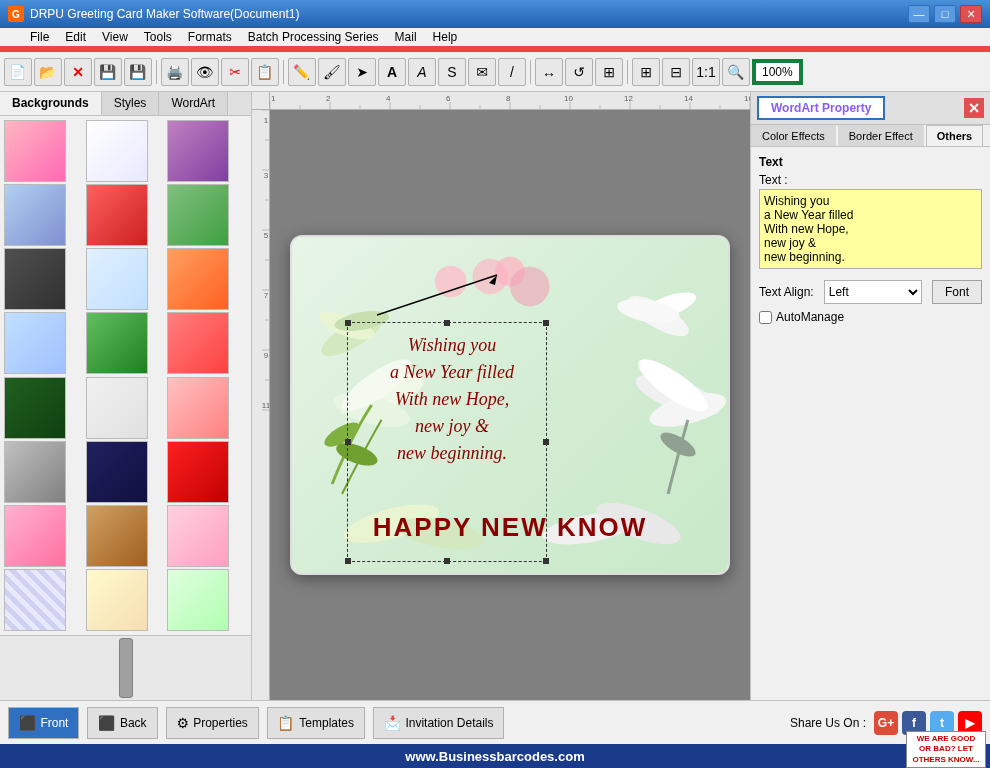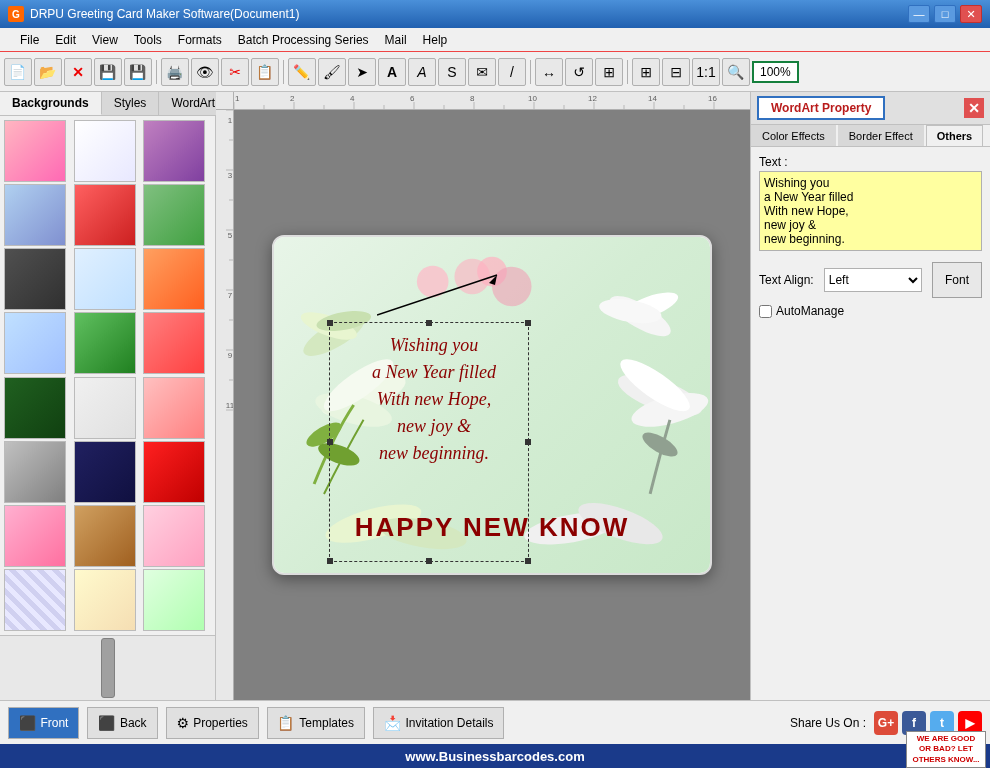--- a/index.html
+++ b/index.html
@@ -21,22 +21,22 @@
     .title-bar-buttons { display: flex; gap: 4px; }
     .title-btn { width: 22px; height: 18px; display: flex; align-items: center; justify-content: center; background: #5a9ae0; border: 1px solid #3070c0; color: white; font-size: 11px; cursor: pointer; border-radius: 2px; }
     .title-btn.close { background: #e05050; border-color: #c03030; }
 
     
     .menu-bar {
       height: 24px;
       background: #f0f0f0;
       display: flex;
       align-items: center;
-      border-bottom: 1px solid #ef4444;
-      padding: 0 12px;
+      border-bottom: 6px solid #ef4444;
+      padding: 0 22px;
     }
     .menu-item {
       padding: 2px 8px;
       cursor: pointer;
       font-size: 12px;
       color: #000;
     }
 
     
     .toolbar {
@@ -54,31 +54,31 @@
       background: #e8e8e8;
       border: 1px solid #b0b0b0;
       display: flex;
       align-items: center;
       justify-content: center;
       cursor: pointer;
       font-size: 14px;
       border-radius: 2px;
     }
     .tb-sep { width: 1px; height: 24px; background: #b0b0b0; margin: 0 2px; }
-    .tb-zoom { padding: 2px 6px; font-size: 12px; background: white; border: 2px solid #15803d; }
+    .tb-zoom { padding: 2px 6px; font-size: 12px; background: white; border: 4px solid #15803d; }
 
     
     .main-layout {
       display: flex;
       height: calc(768px - 28px - 24px - 40px - 44px - 24px);
     }
 
     
     .left-panel {
-      width: 216px;
+      width: 252px;
       background: #f0f0f0;
       border-right: 1px solid #c0c0c0;
       display: flex;
       flex-direction: column;
     }
     .tab-bar {
       display: flex;
       border-bottom: 1px solid #c0c0c0;
       background: #e0e0e0;
     }
@@ -265,21 +265,21 @@
       padding: 4px 6px;
       background: #e0e0e0;
       border-bottom: 1px solid #c0c0c0;
     }
     .panel-title-btn {
       background: white;
       border: 2px solid #3070c0;
       padding: 3px 12px;
       font-size: 12px;
       font-weight: bold;
-      color: #b91c1c;
+      color: #8b5cf6;
       cursor: pointer;
     }
     .panel-close-btn {
       width: 20px;
       height: 20px;
       background: #e05050;
       border: none;
       color: white;
       font-weight: bold;
       cursor: pointer;
@@ -341,21 +341,21 @@
     }
     .align-label { font-size: 12px; }
     .align-select {
       flex: 1;
       height: 24px;
       border: 1px solid #b0b0b0;
       font-size: 12px;
       background: white;
     }
     .font-btn {
-      padding: 10px 12px;
+      padding: 4px 12px;
       background: #e8e8e8;
       border: 1px solid #a0a0a0;
       font-size: 12px;
       cursor: pointer;
     }
 
     .automanage-row {
       display: flex;
       align-items: center;
       gap: 4px;
@@ -712,20 +712,21 @@
     <div class="panel-header">
       <button class="panel-title-btn">WordArt Property</button>
       <button class="panel-close-btn">✕</button>
     </div>
     <div class="prop-tabs">
       <div class="prop-tab">Color Effects</div>
       <div class="prop-tab">Border Effect</div>
       <div class="prop-tab active">Others</div>
     </div>
     <div class="text-section">
+      <div class="section-label">Text</div>
       <div class="text-input-label">Text :</div>
       <textarea class="text-textarea" style="">Wishing you
 a New Year filled
 With new Hope,
 new joy &amp;
 new beginning.</textarea>
       <div class="align-row">
         <span class="align-label">Text Align:</span>
         <select class="align-select">
           <option>Left</option>

